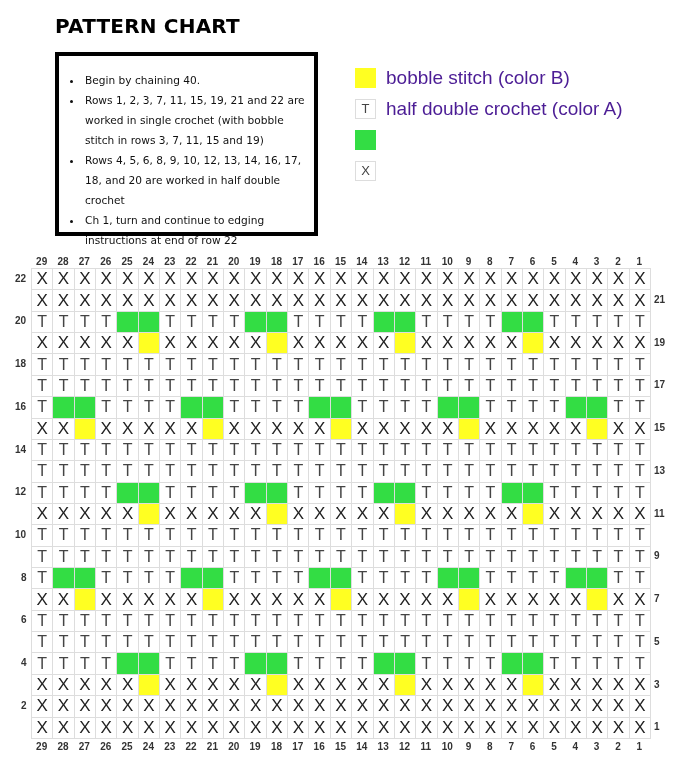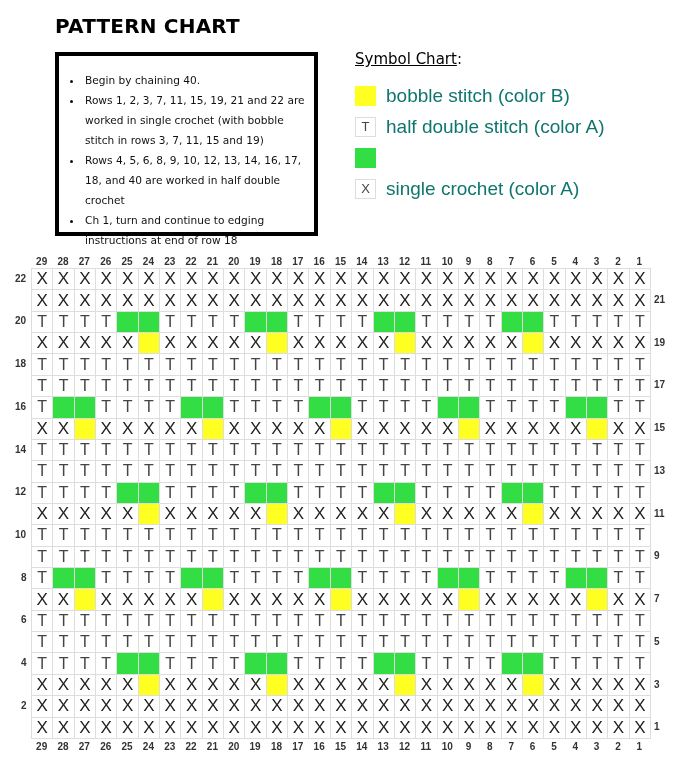--- a/index.html
+++ b/index.html
@@ -6,59 +6,57 @@
   body { width:682px; height:768px; position:relative; overflow:hidden; font-family:"Liberation Sans", sans-serif; color:#111; }
   .title { position:absolute; left:55px; top:14px; font-family:"DejaVu Sans", sans-serif; font-weight:bold; font-size:20px; letter-spacing:0.2px; color:#000; }
   .notes { position:absolute; left:55px; top:52px; width:255px; height:176px; border:4px solid #000; box-sizing:content-box; }
   .notes ul { margin:0; padding:14px 0 0 24px; list-style:disc; }
   .notes li { font-family:"DejaVu Sans", sans-serif; font-size:10.6px; line-height:20px; color:#111; padding-left:2px; }
   .legend { position:absolute; left:355px; top:50px; }
   .legend-title { font-family:"DejaVu Sans", sans-serif; font-size:15px; text-decoration:underline; color:#000; margin-bottom:12px; }
   .legend-item { display:flex; align-items:center; height:31px; }
   .swatch { width:21px; height:20px; box-sizing:border-box; margin-right:10px; display:flex; align-items:center; justify-content:center; font-size:13px; color:#444; }
   .swatch.bordered { border:1px solid #ddd; }
-  .legend-label { font-family:"Liberation Sans", sans-serif; font-size:19px; color:#0f766e; }
+  .legend-label { font-family:"Liberation Sans", sans-serif; font-size:19px; color:#4c1d95; }
   .grid { position:absolute; left:31px; top:268px; display:grid; border-left:1px solid #ddd; border-top:1px solid #ddd; }
   .cell { box-sizing:border-box; border-right:1px solid #ddd; border-bottom:1px solid #ddd; display:flex; align-items:center; justify-content:center; font-family:"Liberation Sans", sans-serif; font-size:17px; color:#222; }
   .cell.t { color:#444; font-size:16px; }
   .colnums { position:absolute; left:31px; display:flex; }
   .colnums span { display:block; text-align:center; font-size:10px; font-weight:bold; color:#333; font-family:"Liberation Sans", sans-serif; }
   .rownum { position:absolute; font-size:10px; font-weight:bold; color:#333; font-family:"Liberation Sans", sans-serif; }
 </style>
 </head>
 <body>
 
 <div class="title">PATTERN CHART</div>
 
 <div class="notes">
   <ul>
     <li>Begin by chaining 40.</li>
     <li>Rows  1, 2, 3, 7, 11, 15, 19, 21 and 22 are worked in single crochet (with bobble stitch in rows 3, 7, 11, 15 and 19)</li>
-    <li>Rows 4, 5, 6, 8, 9, 10, 12, 13, 14, 16, 17, 18, and 40 are worked in half double crochet</li>
-    <li>Ch 1, turn and continue to edging instructions at end of row 18</li>
+    <li>Rows 4, 5, 6, 8, 9, 10, 12, 13, 14, 16, 17, 18, and 20 are worked in half double crochet</li>
+    <li>Ch 1, turn and continue to edging instructions at end of row 22</li>
   </ul>
 </div>
 
 <div class="legend">
-  <div class="legend-title-row"><span class="legend-title">Symbol Chart</span><span style="font-family:'DejaVu Sans',sans-serif;font-size:15px;">:</span></div>
   <div style="height:12px"></div>
   <div class="legend-item">
     <span class="swatch" style="background:#ffff22"></span>
     <span class="legend-label">bobble stitch (color B)</span>
   </div>
   <div class="legend-item">
     <span class="swatch bordered">T</span>
-    <span class="legend-label">half double stitch (color A)</span>
+    <span class="legend-label">half double crochet (color A)</span>
   </div>
   <div class="legend-item">
     <span class="swatch" style="background:#33dd44"></span>
   </div>
   <div class="legend-item">
     <span class="swatch bordered">X</span>
-    <span class="legend-label">single crochet (color A)</span>
   </div>
 </div>
 
 <div id="colnums-top" class="colnums" style="top:256px">
     <span style="width: 21.35px;">29</span>
     <span style="width: 21.35px;">28</span>
     <span style="width: 21.35px;">27</span>
     <span style="width: 21.35px;">26</span>
     <span style="width: 21.35px;">25</span>
     <span style="width: 21.35px;">24</span>

